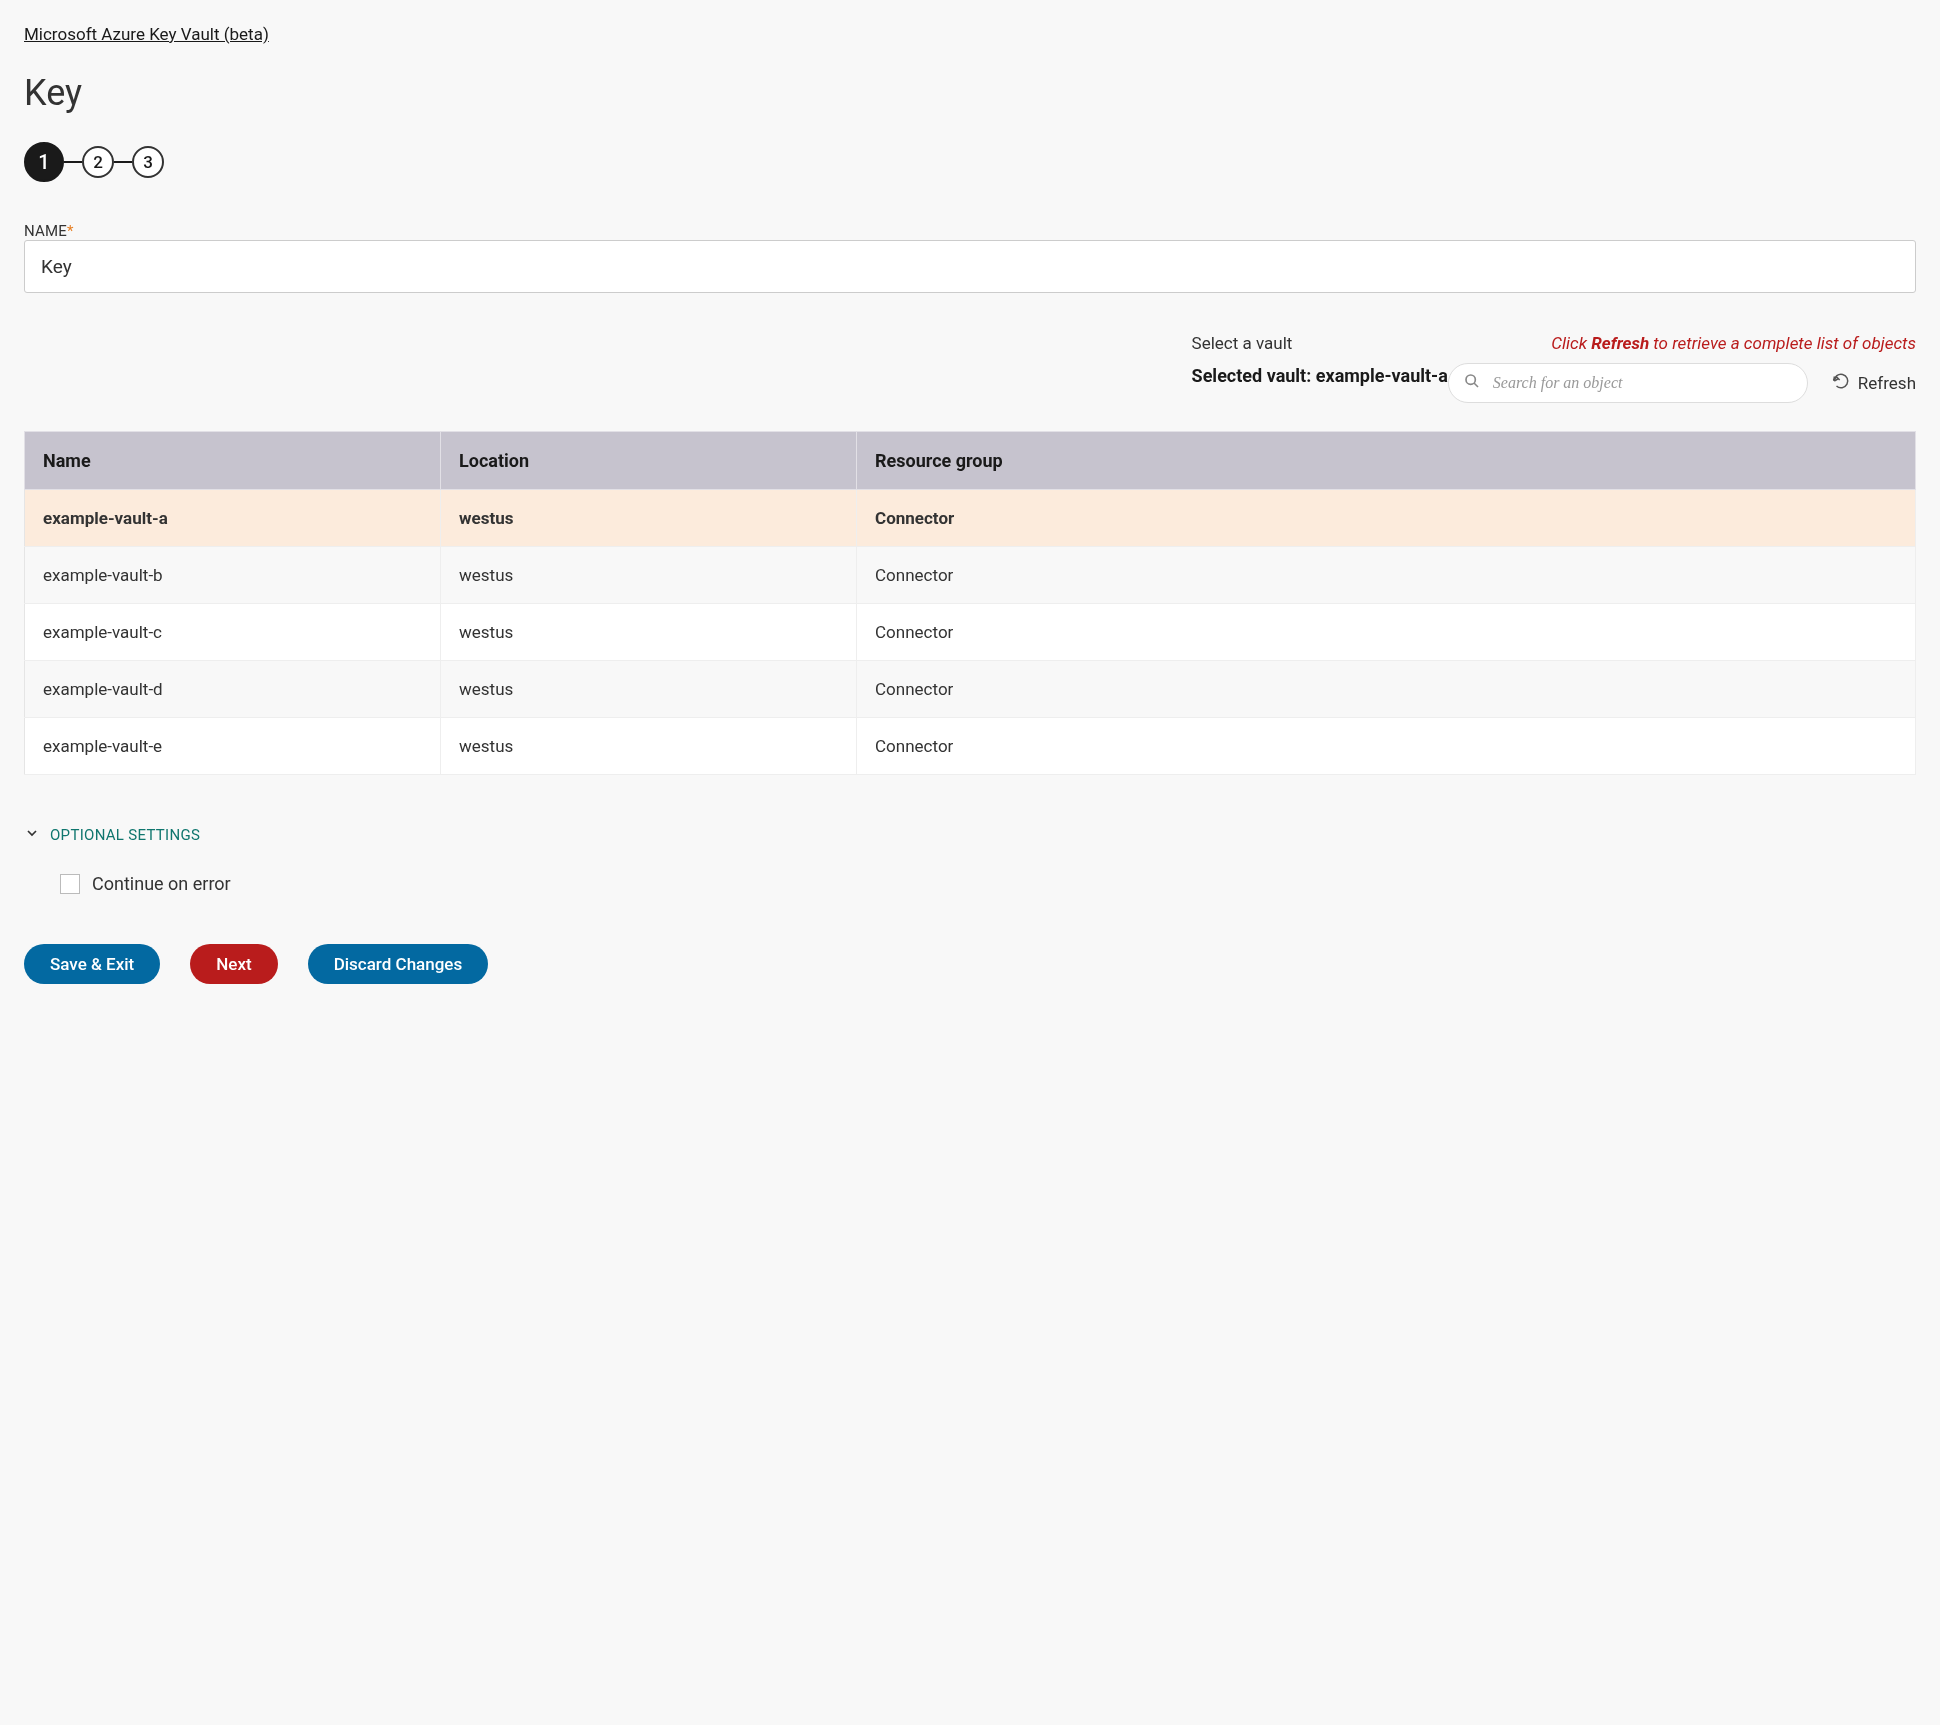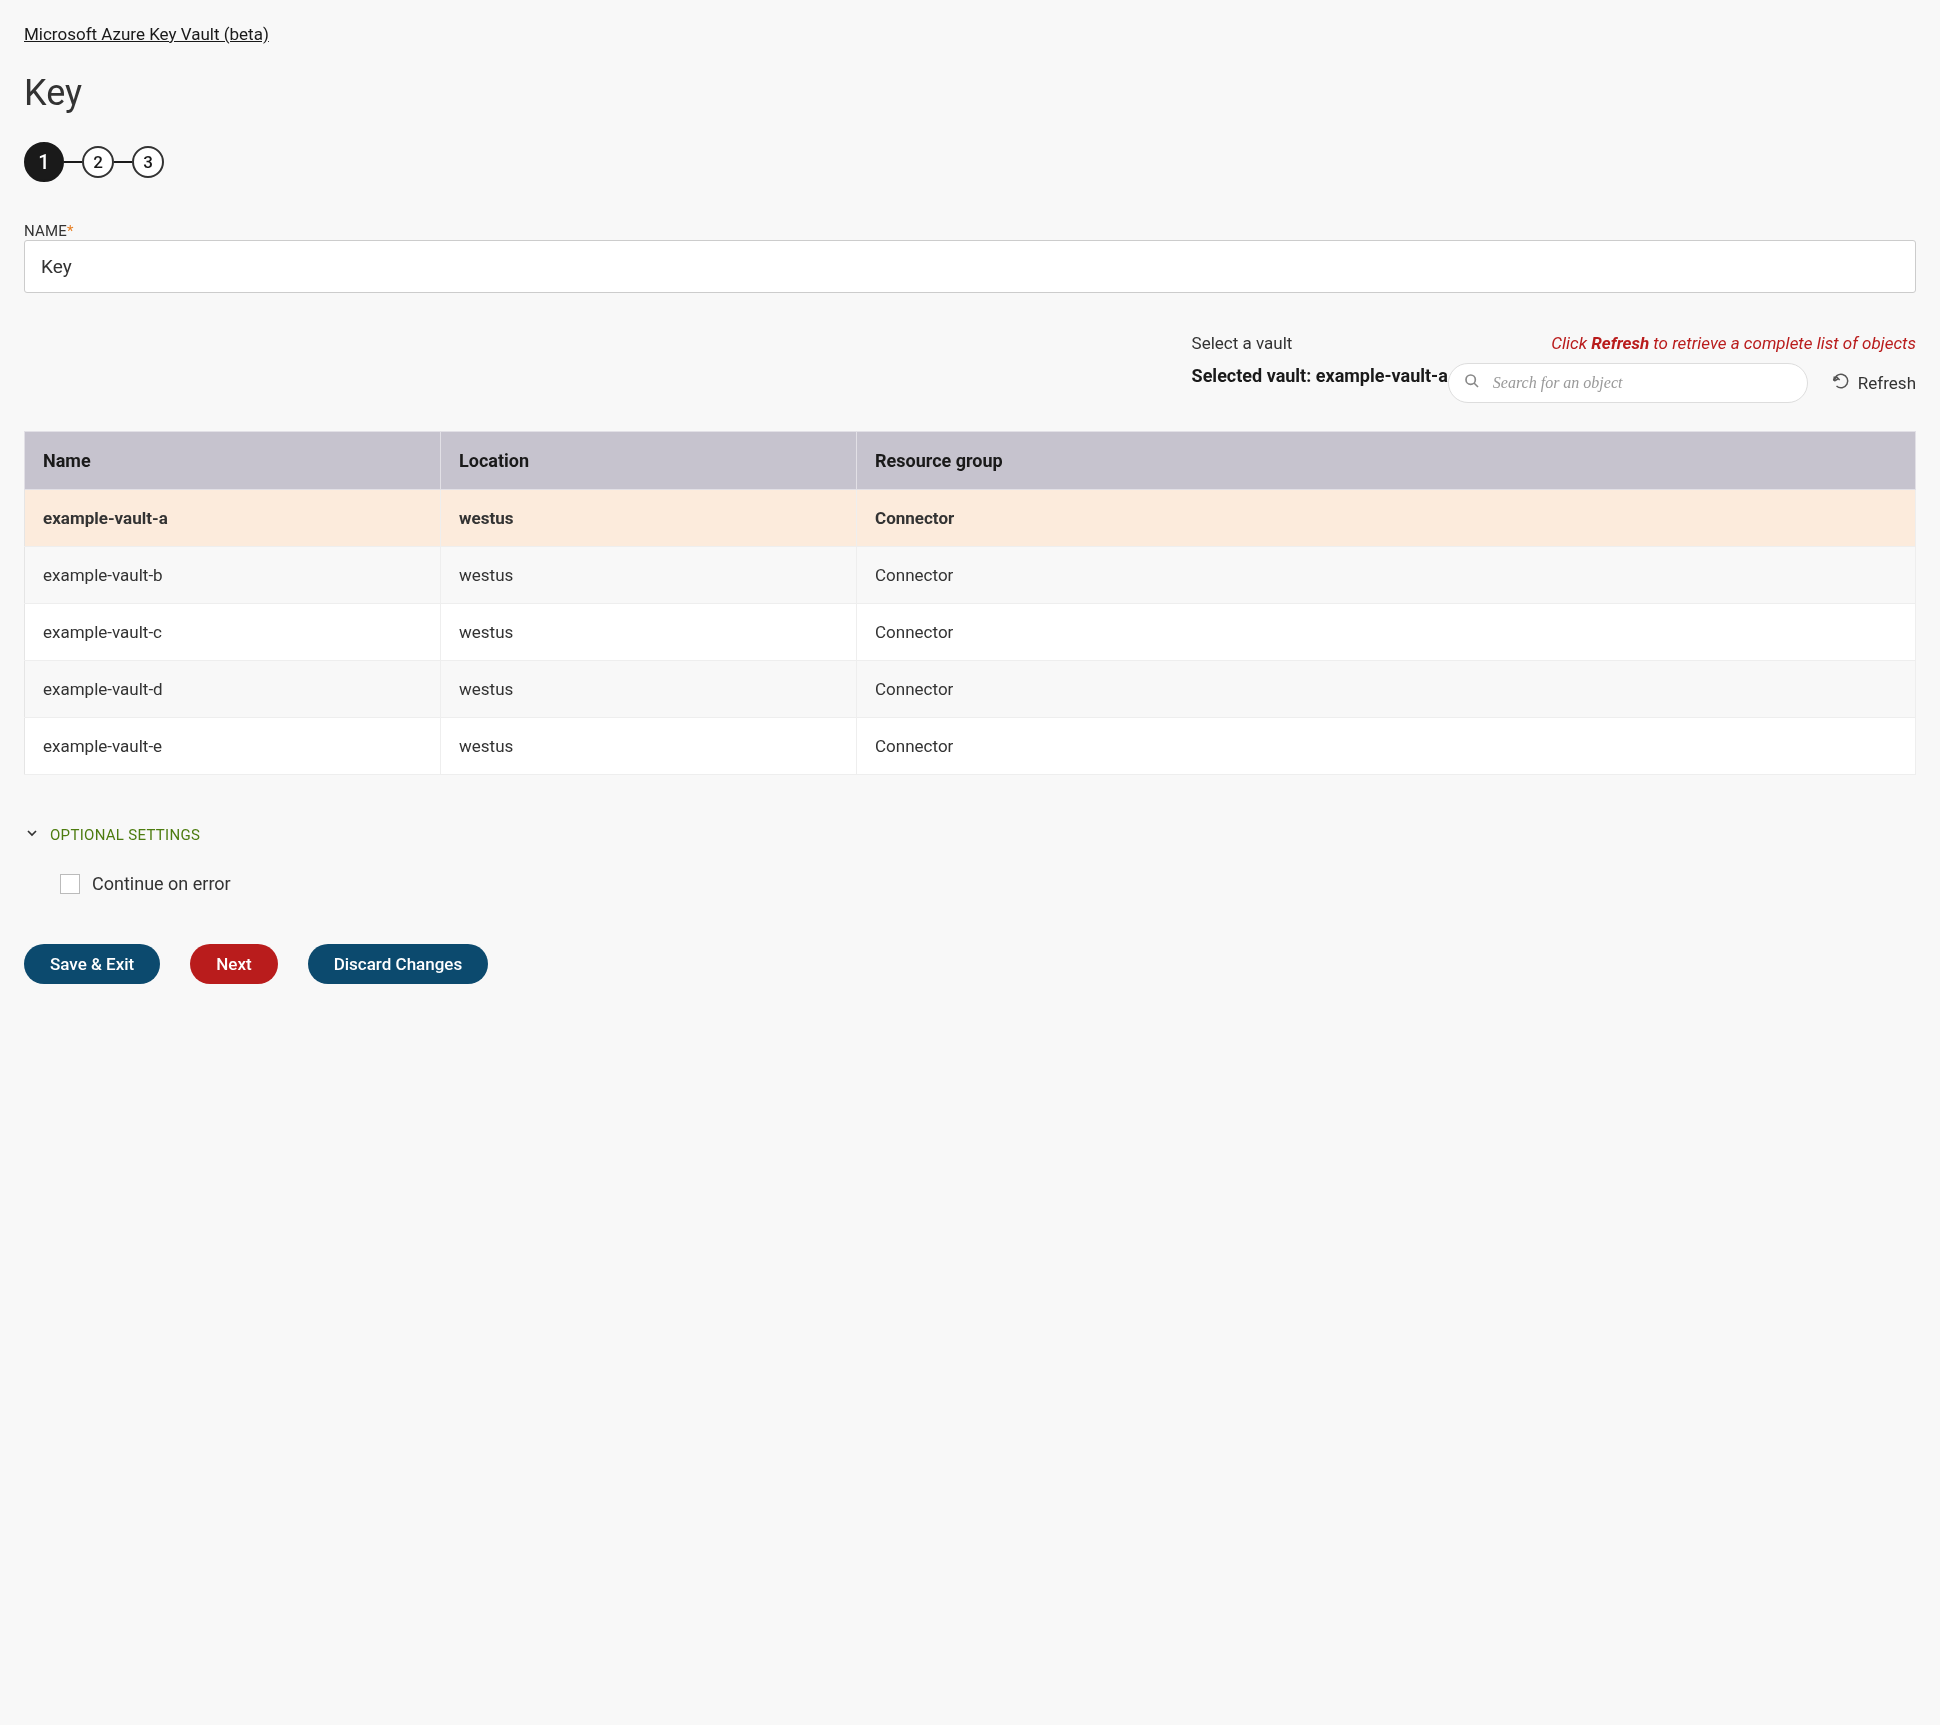--- a/index.html
+++ b/index.html
@@ -196,21 +196,21 @@
     .optional-settings {
       margin-top: 50px;
     }
     .optional-header {
       display: flex;
       align-items: center;
       gap: 10px;
       cursor: pointer;
       font-size: 15px;
       letter-spacing: 0.3px;
-      color: #4d7c0f;
+      color: #0f766e;
     }
     .chevron-down-icon {
       color: #333;
     }
     .checkbox-row {
       display: flex;
       align-items: center;
       gap: 12px;
       margin-top: 28px;
       margin-left: 36px;
@@ -234,21 +234,21 @@
     .btn {
       padding: 10px 26px;
       border: none;
       border-radius: 999px;
       font-size: 17px;
       font-weight: 500;
       cursor: pointer;
       font-family: inherit;
     }
     .btn-gray {
-      background: #0c4a6e;
+      background: #0369a1;
       color: #fff;
     }
     .btn-primary {
       background: #b91c1c;
       color: #fff;
     }
   </style>
 </head>
 <body>
 

